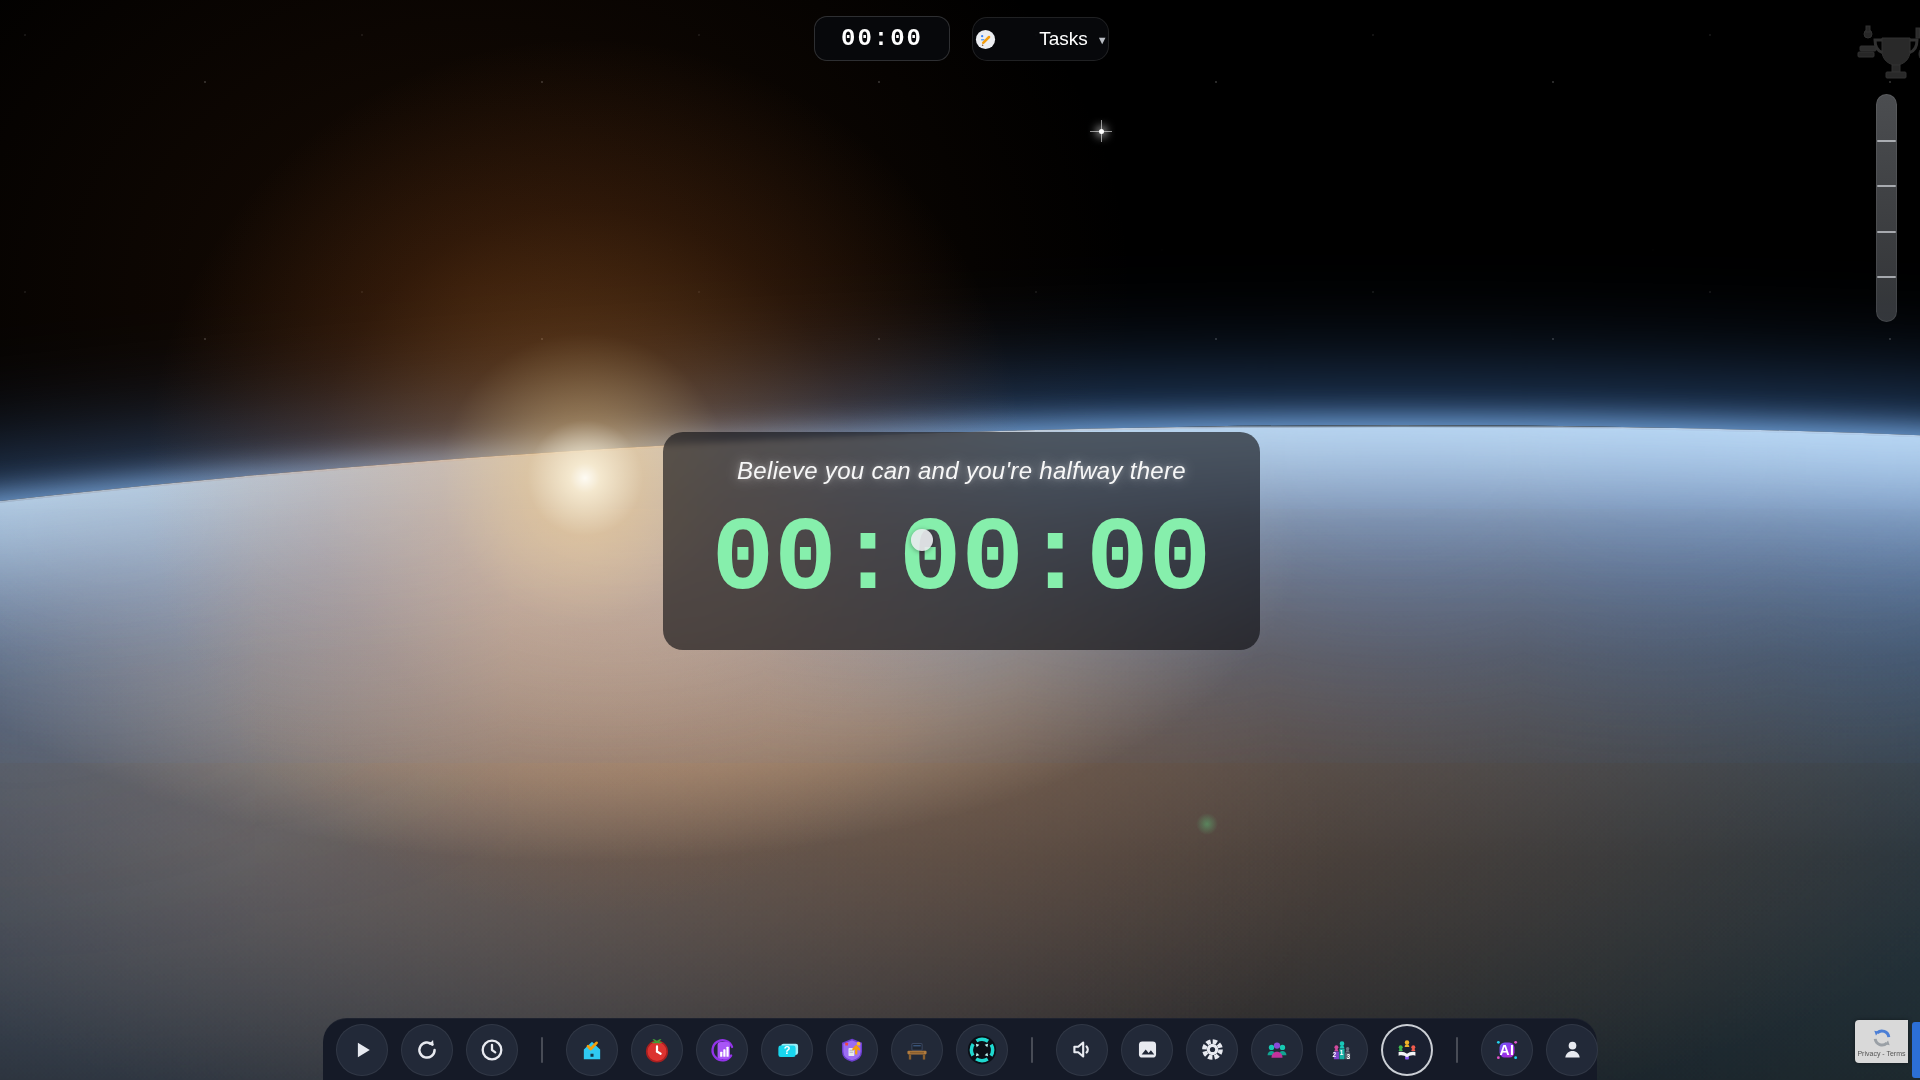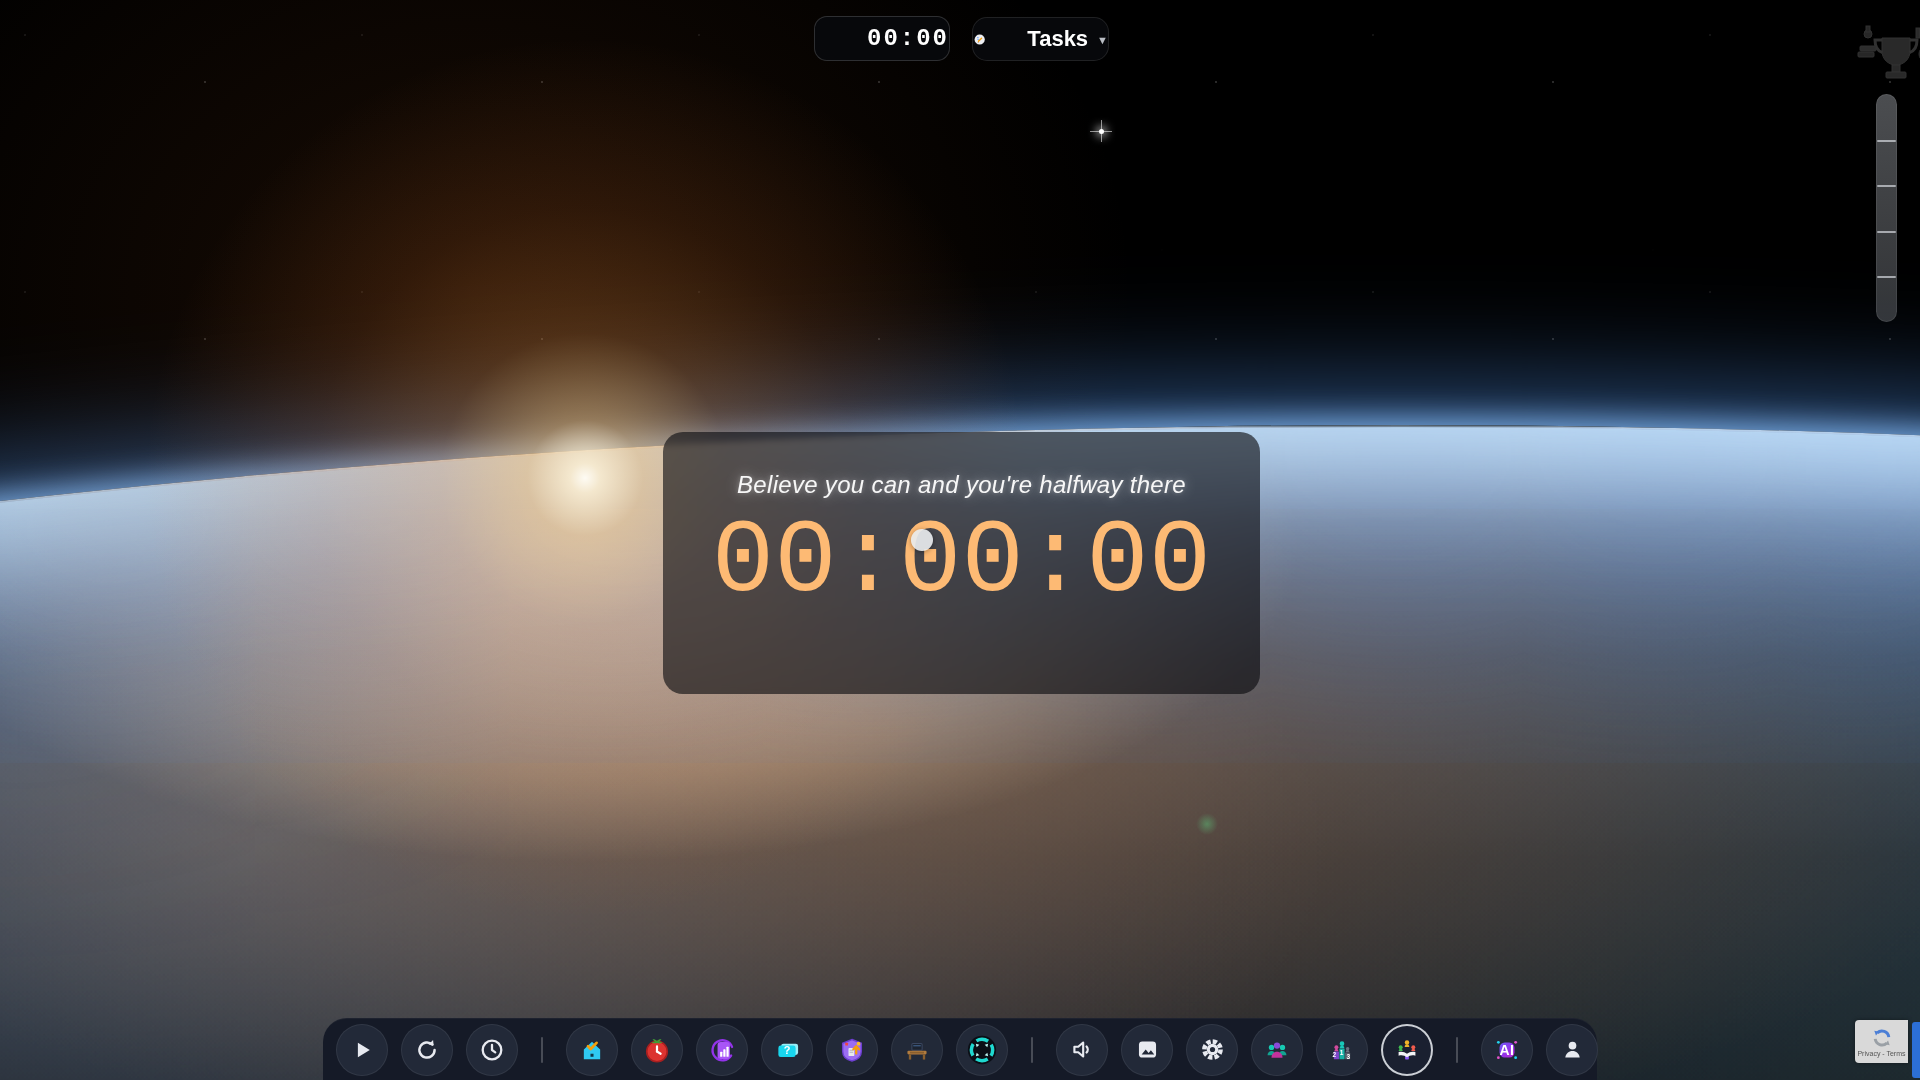--- a/index.html
+++ b/index.html
@@ -49,45 +49,45 @@
   .star-bright { position:absolute; left:1099px; top:129px; width:5px; height:5px; border-radius:50%;
     background:#fff; box-shadow:0 0 10px 2px rgba(255,255,255,.9); }
   .star-bright::before { content:''; position:absolute; left:-9px; top:2px; width:22px; height:1px; background:rgba(255,255,255,.55); }
   .star-bright::after  { content:''; position:absolute; left:2px; top:-9px; width:1px; height:22px; background:rgba(255,255,255,.55); }
   .green-flare { position:absolute; left:1196px; top:813px; width:22px; height:22px; border-radius:50%;
     background:radial-gradient(circle, rgba(95,220,135,.4), transparent 70%); }
 
   
   .mini-timer { position:absolute; left:814px; top:16px; width:136px; height:45px; border-radius:13px;
     background:rgba(8,9,13,.88); border:1px solid rgba(255,255,255,.16);
-    display:flex; align-items:center; justify-content:flex-end;
+    display:flex; align-items:center; justify-content:center;
     color:#fff; font-family:"Liberation Mono",monospace; font-weight:bold; font-size:24px; letter-spacing:2px; }
   .tasks-btn { position:absolute; left:972px; top:17px; width:137px; height:44px; border-radius:15px;
     background:rgba(8,9,13,.88); border:1px solid rgba(255,255,255,.1);
     display:flex; align-items:center; justify-content:center; gap:9px; color:#fff; cursor:pointer; }
-  .tasks-label { font-size:22px; font-weight:bold;margin-left:32px; }
+  .tasks-label { font-size:19px; font-weight:normal;margin-left:32px; }
   .tasks-chevron { font-size:11px; color:#b9bdc4; margin-top:2px; }
 
   
   .achievements { position:absolute; left:1850px; top:20px; width:90px; height:90px; opacity:.95; }
 
   
   .side-slider { position:absolute; left:1876px; top:94px; width:21px; height:228px; border-radius:11px;
     background:linear-gradient(180deg, rgba(150,154,160,.5), rgba(110,114,120,.45));
     box-shadow:inset 0 0 0 1px rgba(255,255,255,.08); cursor:pointer; }
   .side-slider .tick { position:absolute; left:1px; right:1px; height:2px; background:rgba(225,228,233,.65); border-radius:1px; }
 
   
-  .focus-card { position:absolute; left:663px; top:432px; width:597px; height:262px; border-radius:20px;
+  .focus-card { position:absolute; left:663px; top:432px; width:597px; height:218px; border-radius:20px;
     background:rgba(9,10,13,.62); backdrop-filter:blur(3px);
-    display:flex; flex-direction:column; align-items:center; padding-top:39px; }
+    display:flex; flex-direction:column; align-items:center; padding-top:25px; }
   .quote { font-style:italic; font-size:24px; color:#f7f7f7; letter-spacing:.3px;
     text-shadow:0 0 14px rgba(255,255,255,.45), 0 0 4px rgba(255,255,255,.25); }
-  .big-timer { margin-top:4px; font-family:"Liberation Mono",monospace; font-weight:normal;
-    font-size:104px; line-height:118px; color:#fdba74; }
+  .big-timer { margin-top:16px; font-family:"Liberation Mono",monospace; font-weight:bold;
+    font-size:104px; line-height:118px; color:#86efac; }
   .cursor-dot { position:absolute; left:911px; top:529px; width:22px; height:22px; border-radius:50%;
     background:rgba(232,234,237,.92); box-shadow:0 1px 5px rgba(0,0,0,.35); }
 
   
   .toolbar { position:absolute; left:323px; top:1018px; width:1274px; height:62px;
     background:#151a27; border-radius:24px 24px 0 0; border-top:1px solid rgba(255,255,255,.04);
     display:flex; align-items:center; padding-left:13px; gap:13px; }
   .tb { position:relative; width:52px; height:52px; border-radius:50%; flex:0 0 auto;
     background:#222938; border:1px solid rgba(255,255,255,.07);
     display:flex; align-items:center; justify-content:center; cursor:pointer; }

